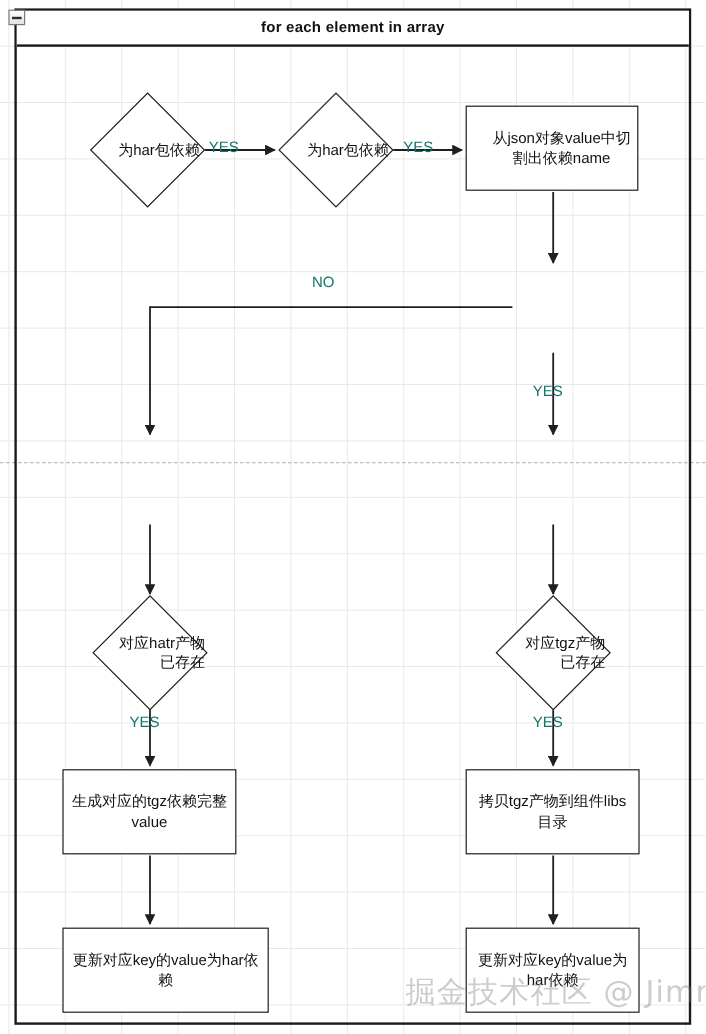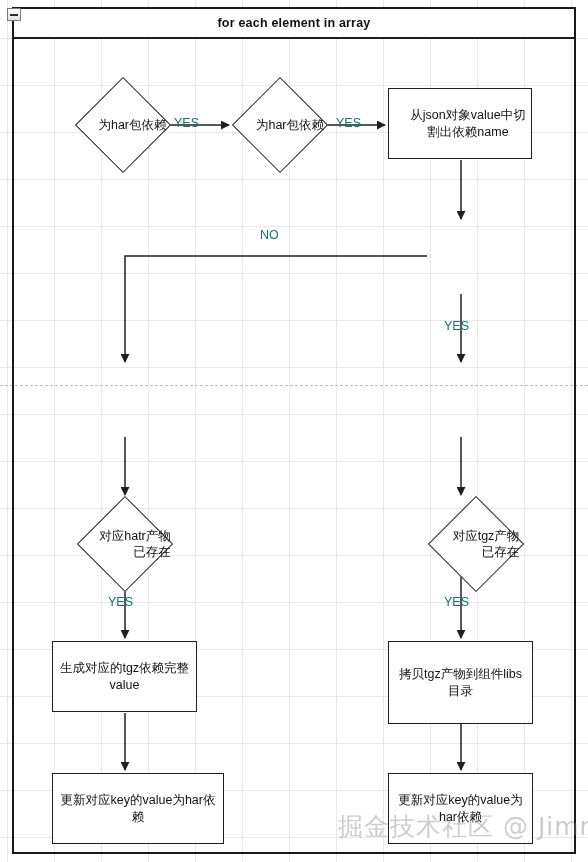--- a/index.html
+++ b/index.html
@@ -227,30 +227,30 @@
   </div>
 
 
 
 
   <div class="node dec" style="left:68px; top:497px; width:114px; height:94px;">
     <div class="dshape"></div>
     <div class="dlabel">对应hatr产物<br>已存在</div>
   </div>
 
-  <div class="node dec" style="left:419px; top:497px; width:114px; height:94px;">
+  <div class="node dec" style="left:404px; top:497px; width:114px; height:94px;">
     <div class="dshape"></div>
     <div class="dlabel">对应tgz产物<br>已存在</div>
   </div>
 
   <div class="node proc" style="left:52px; top:641px; width:145px; height:71px;">
     <span>生成对应的tgz依赖完整value</span>
   </div>
 
-  <div class="node proc" style="left:388px; top:641px; width:145px; height:83px;">
+  <div class="node proc" style="left:388px; top:641px; width:145px; height:71px;">
     <span>拷贝tgz产物到组件libs目录</span>
   </div>
 
   <div class="node proc" style="left:52px; top:773px; width:172px; height:71px;">
     <span>更新对应key的value为har依赖</span>
   </div>
 
   <div class="node proc" style="left:388px; top:773px; width:145px; height:71px;">
     <span>更新对应key的value为har依赖</span>
   </div>

